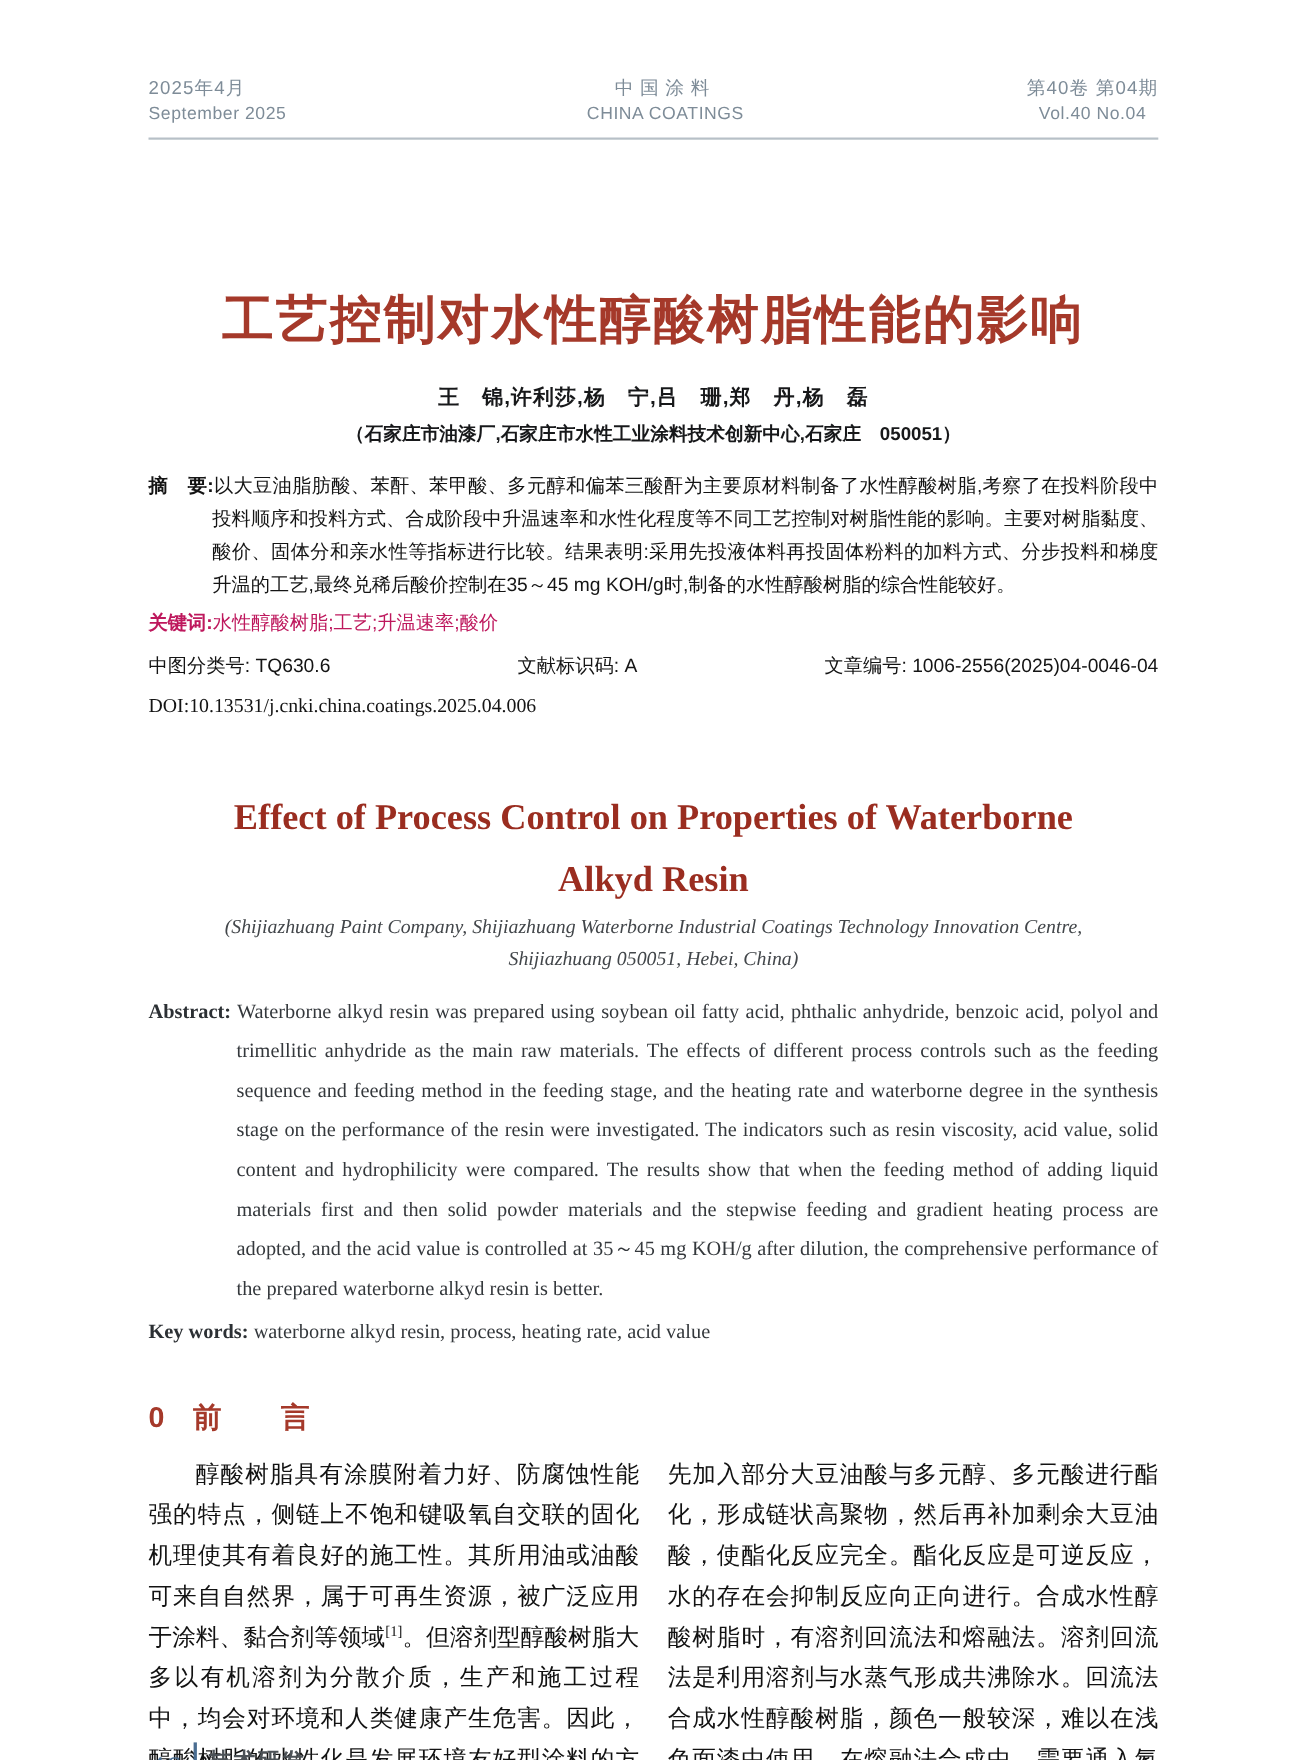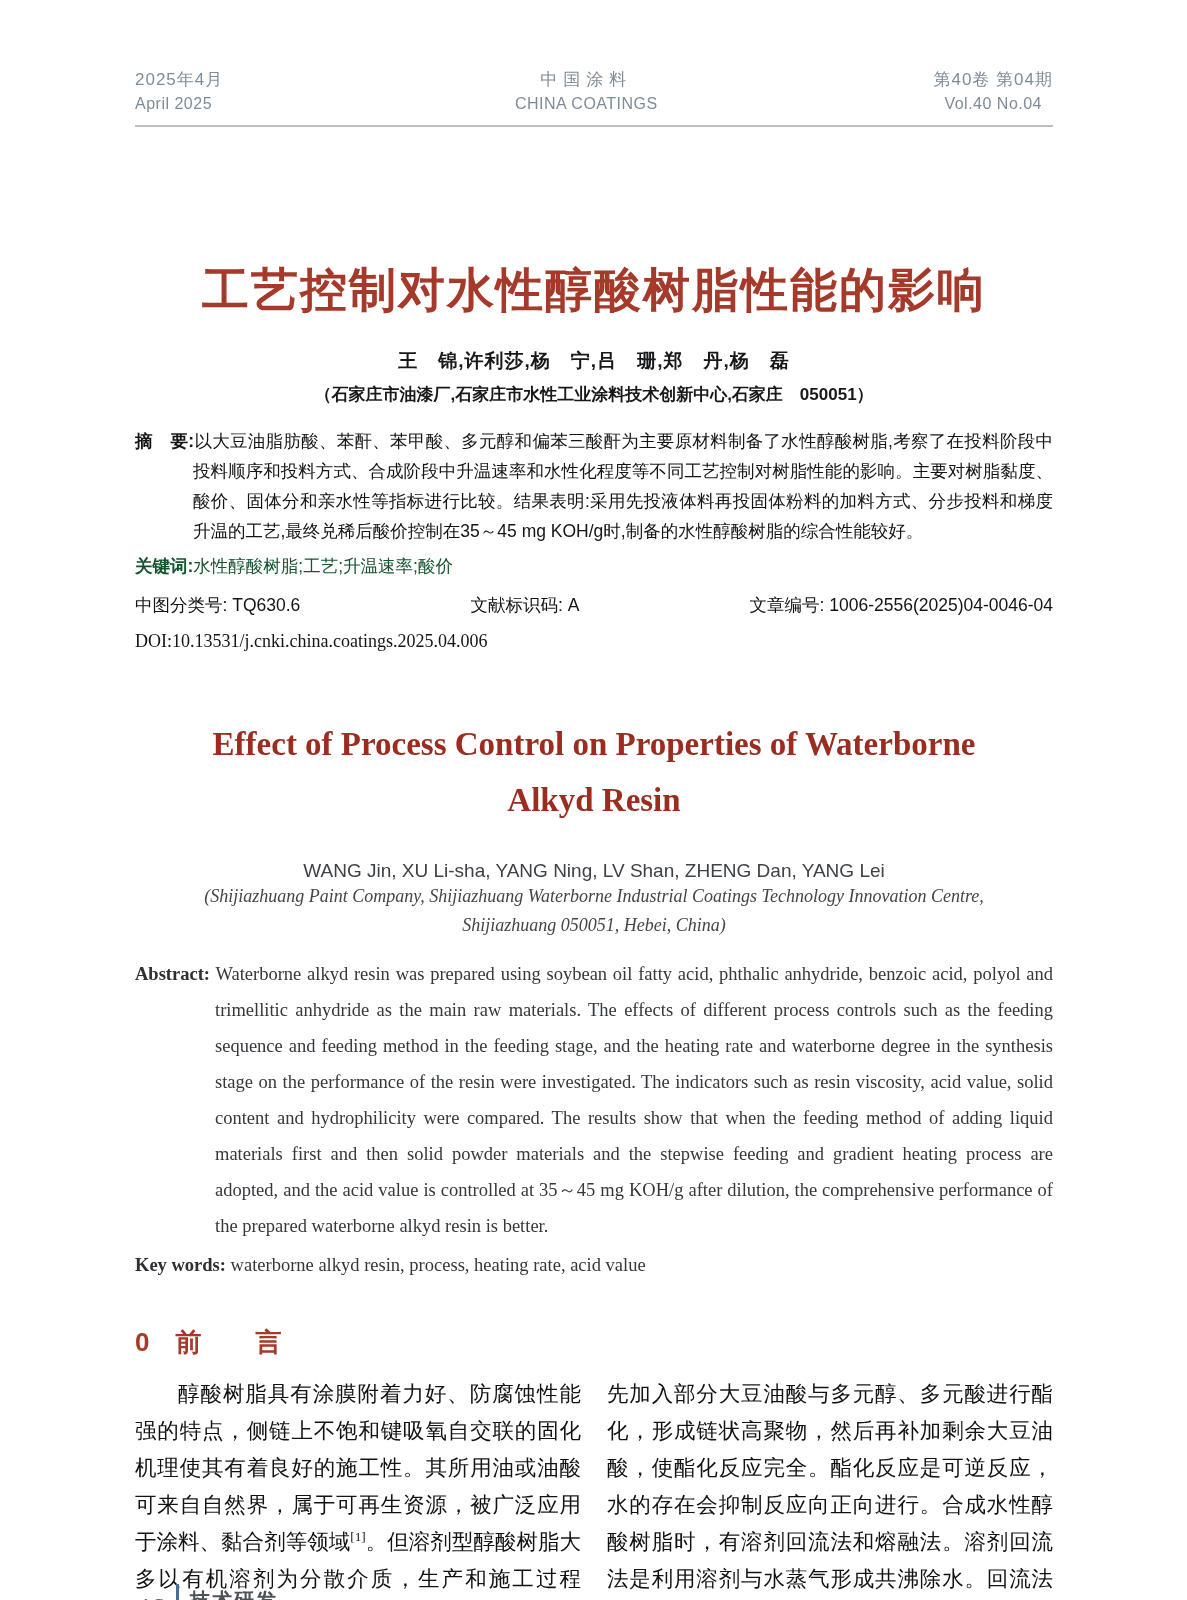--- a/index.html
+++ b/index.html
@@ -52,21 +52,21 @@
     margin-top:20px;
     font-size:17.5px; line-height:30px;
     text-align:justify;
     padding-left:58px; text-indent:-58px;
     color:#141414;
   }
   .cn-abstract .lbl, .cn-keywords .lbl { font-weight:bold; }
   .cn-keywords {
     margin-top:6px;
     font-size:17.5px; line-height:28px;
-    color:#14532d;
+    color:#be185d;
   }
   .meta-row {
     display:flex; justify-content:space-between;
     margin-top:13px; font-size:17.5px; color:#141414;
   }
   .doi-line {
     margin-top:14px;
     font-family:"Liberation Serif", serif;
     font-size:18px; color:#141414;
   }
@@ -143,21 +143,21 @@
   }
 </style>
 </head>
 <body>
 
 <div class="page">
 
   <div class="journal-header">
     <div class="jh-cell jh-left">
       <div class="jh-cn">2025年4月</div>
-      <div class="jh-en">April 2025</div>
+      <div class="jh-en">September 2025</div>
     </div>
     <div class="jh-cell jh-center">
       <div class="jh-cn">中国涂料</div>
       <div class="jh-en">CHINA COATINGS</div>
     </div>
     <div class="jh-cell jh-right">
       <div class="jh-cn">第40卷 第04期</div>
       <div class="jh-en">Vol.40  No.04</div>
     </div>
   </div>
@@ -176,21 +176,20 @@
     <span>文章编号: 1006-2556(2025)04-0046-04</span>
   </div>
 
   <div class="doi-line">DOI:10.13531/j.cnki.china.coatings.2025.04.006</div>
 
   <div class="en-title">
     <div>Effect of Process Control on Properties of Waterborne</div>
     <div>Alkyd Resin</div>
   </div>
 
-  <div class="en-authors">WANG Jin, XU Li-sha, YANG Ning, LV Shan, ZHENG Dan, YANG Lei</div>
   <div class="en-affiliation">
     <div>(Shijiazhuang Paint Company, Shijiazhuang Waterborne Industrial Coatings Technology Innovation Centre,</div>
     <div>Shijiazhuang 050051, Hebei, China)</div>
   </div>
 
   <div class="en-abstract"><span class="lbl">Abstract:</span> <span>Waterborne alkyd resin was prepared using soybean oil fatty acid, phthalic anhydride, benzoic acid, polyol and trimellitic anhydride as the main raw materials. The effects of different process controls such as the feeding sequence and feeding method in the feeding stage, and the heating rate and waterborne degree in the synthesis stage on the performance of the resin were investigated. The indicators such as resin viscosity, acid value, solid content and hydrophilicity were compared. The results show that when the feeding method of adding liquid materials first and then solid powder materials and the stepwise feeding and gradient heating process are adopted, and the acid value is controlled at 35～45 mg KOH/g after dilution, the comprehensive performance of the prepared waterborne alkyd resin is better.</span></div>
 
   <div class="en-keywords"><span class="lbl">Key words:</span> <span>waterborne alkyd resin, process, heating rate, acid value</span></div>
 
   <div class="section-heading">

